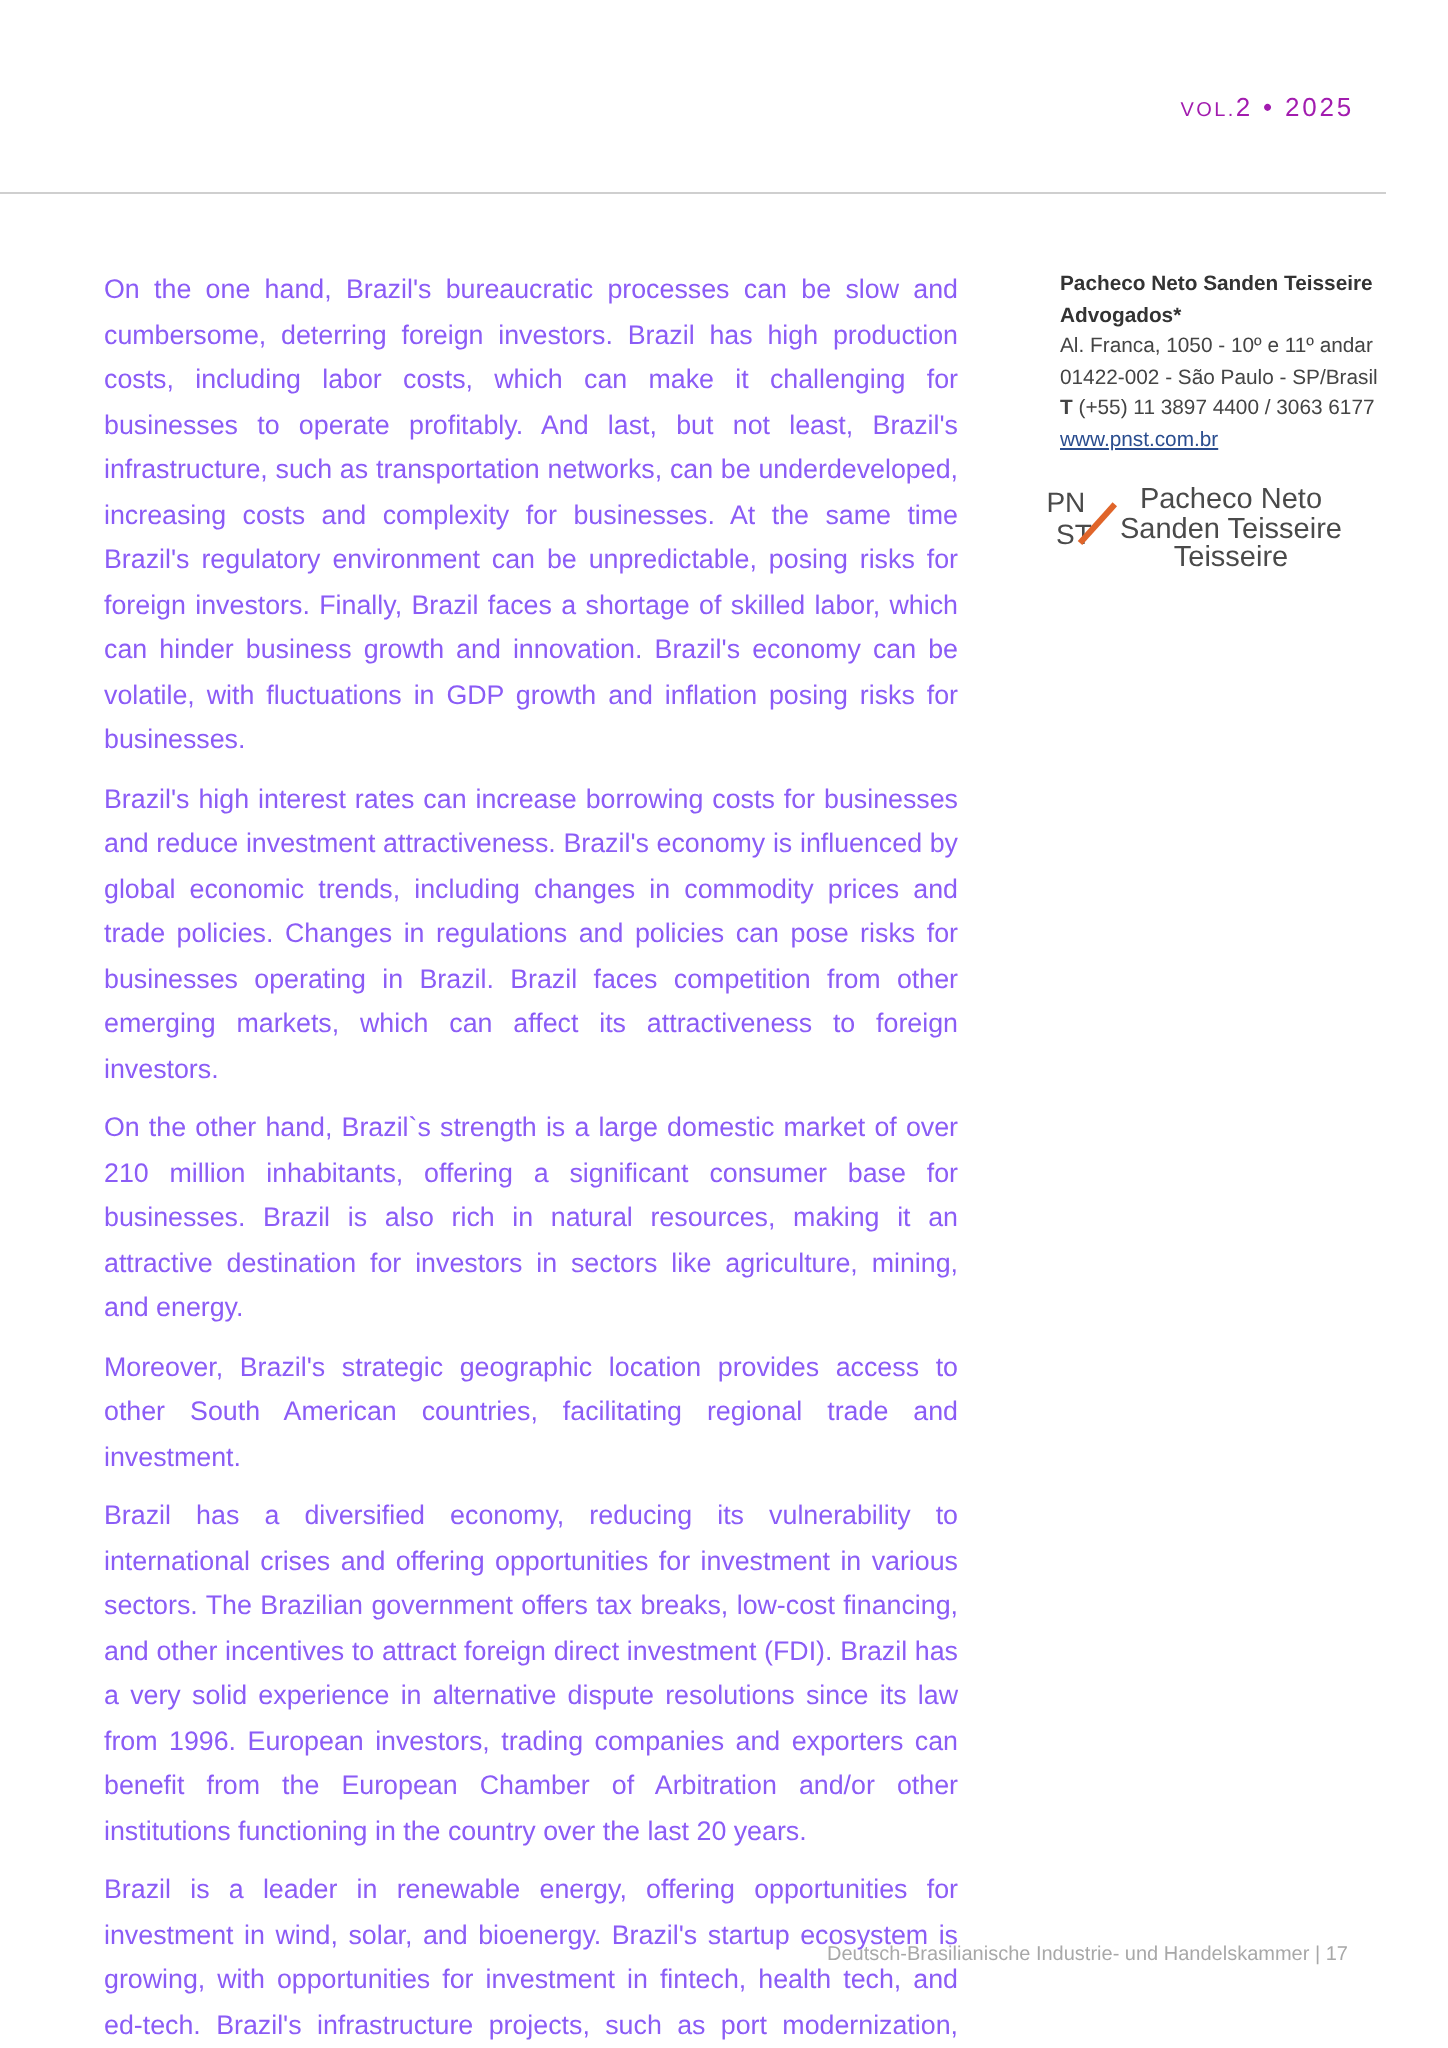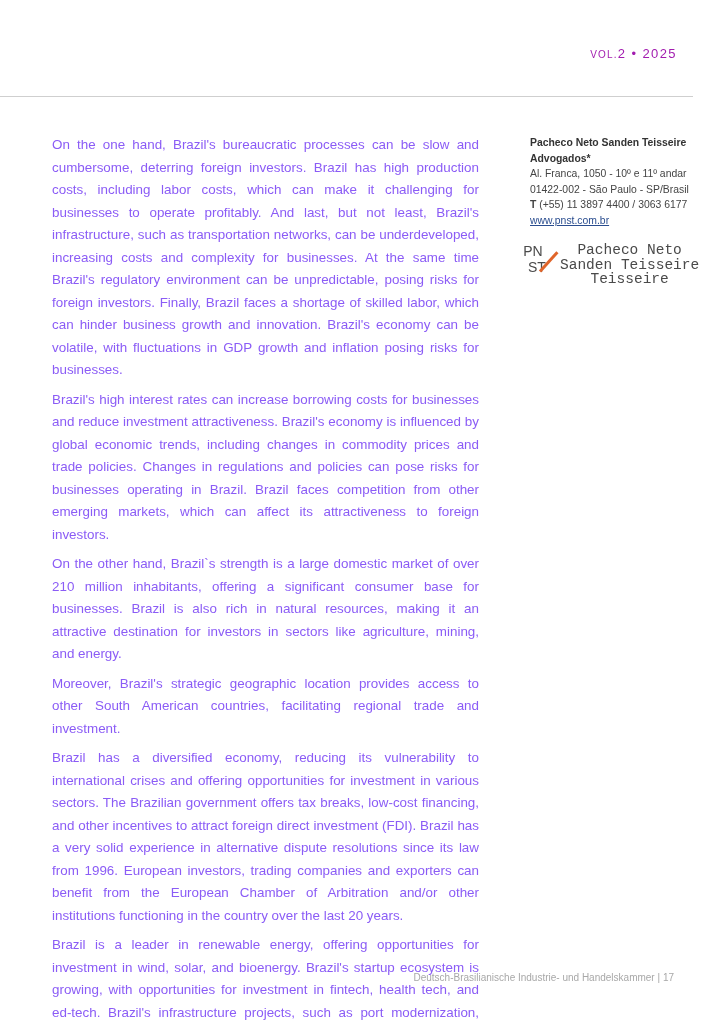--- a/index.html
+++ b/index.html
@@ -32,21 +32,21 @@
   .logo {
     position: absolute; top: 243px; left: 520px; width: 180px; height: 50px; text-align: center;
   }
   .logo .mono { position: absolute; left: 0; top: 0; font-size: 14px; line-height: 16px; color: #4a4a4a; }
   .logo .mono .l2 { padding-left: 8px; }
   .logo .slash {
     position: absolute; left: 20px; top: 27px; width: 26px; height: 3px; background: #e0652a;
     transform: rotate(-48deg); transform-origin: left center;
   }
   .logo .name {
-    position: absolute; left: 40px; top: 0; font-size: 14.5px; line-height: 14.5px; color: #4a4a4a; font-family: Liberation Mono, monospace;
+    position: absolute; left: 40px; top: 0; font-size: 14.5px; line-height: 14.5px; color: #4a4a4a;
   }
   .footer {
     position: absolute; top: 972px; right: 50px; font-size: 10px; color: #a8a8a8;
   }
 </style>
 </head>
 <body>
 
 <div class="header-vol">
   <span class="vol-prefix">VOL.</span><span>2</span>

